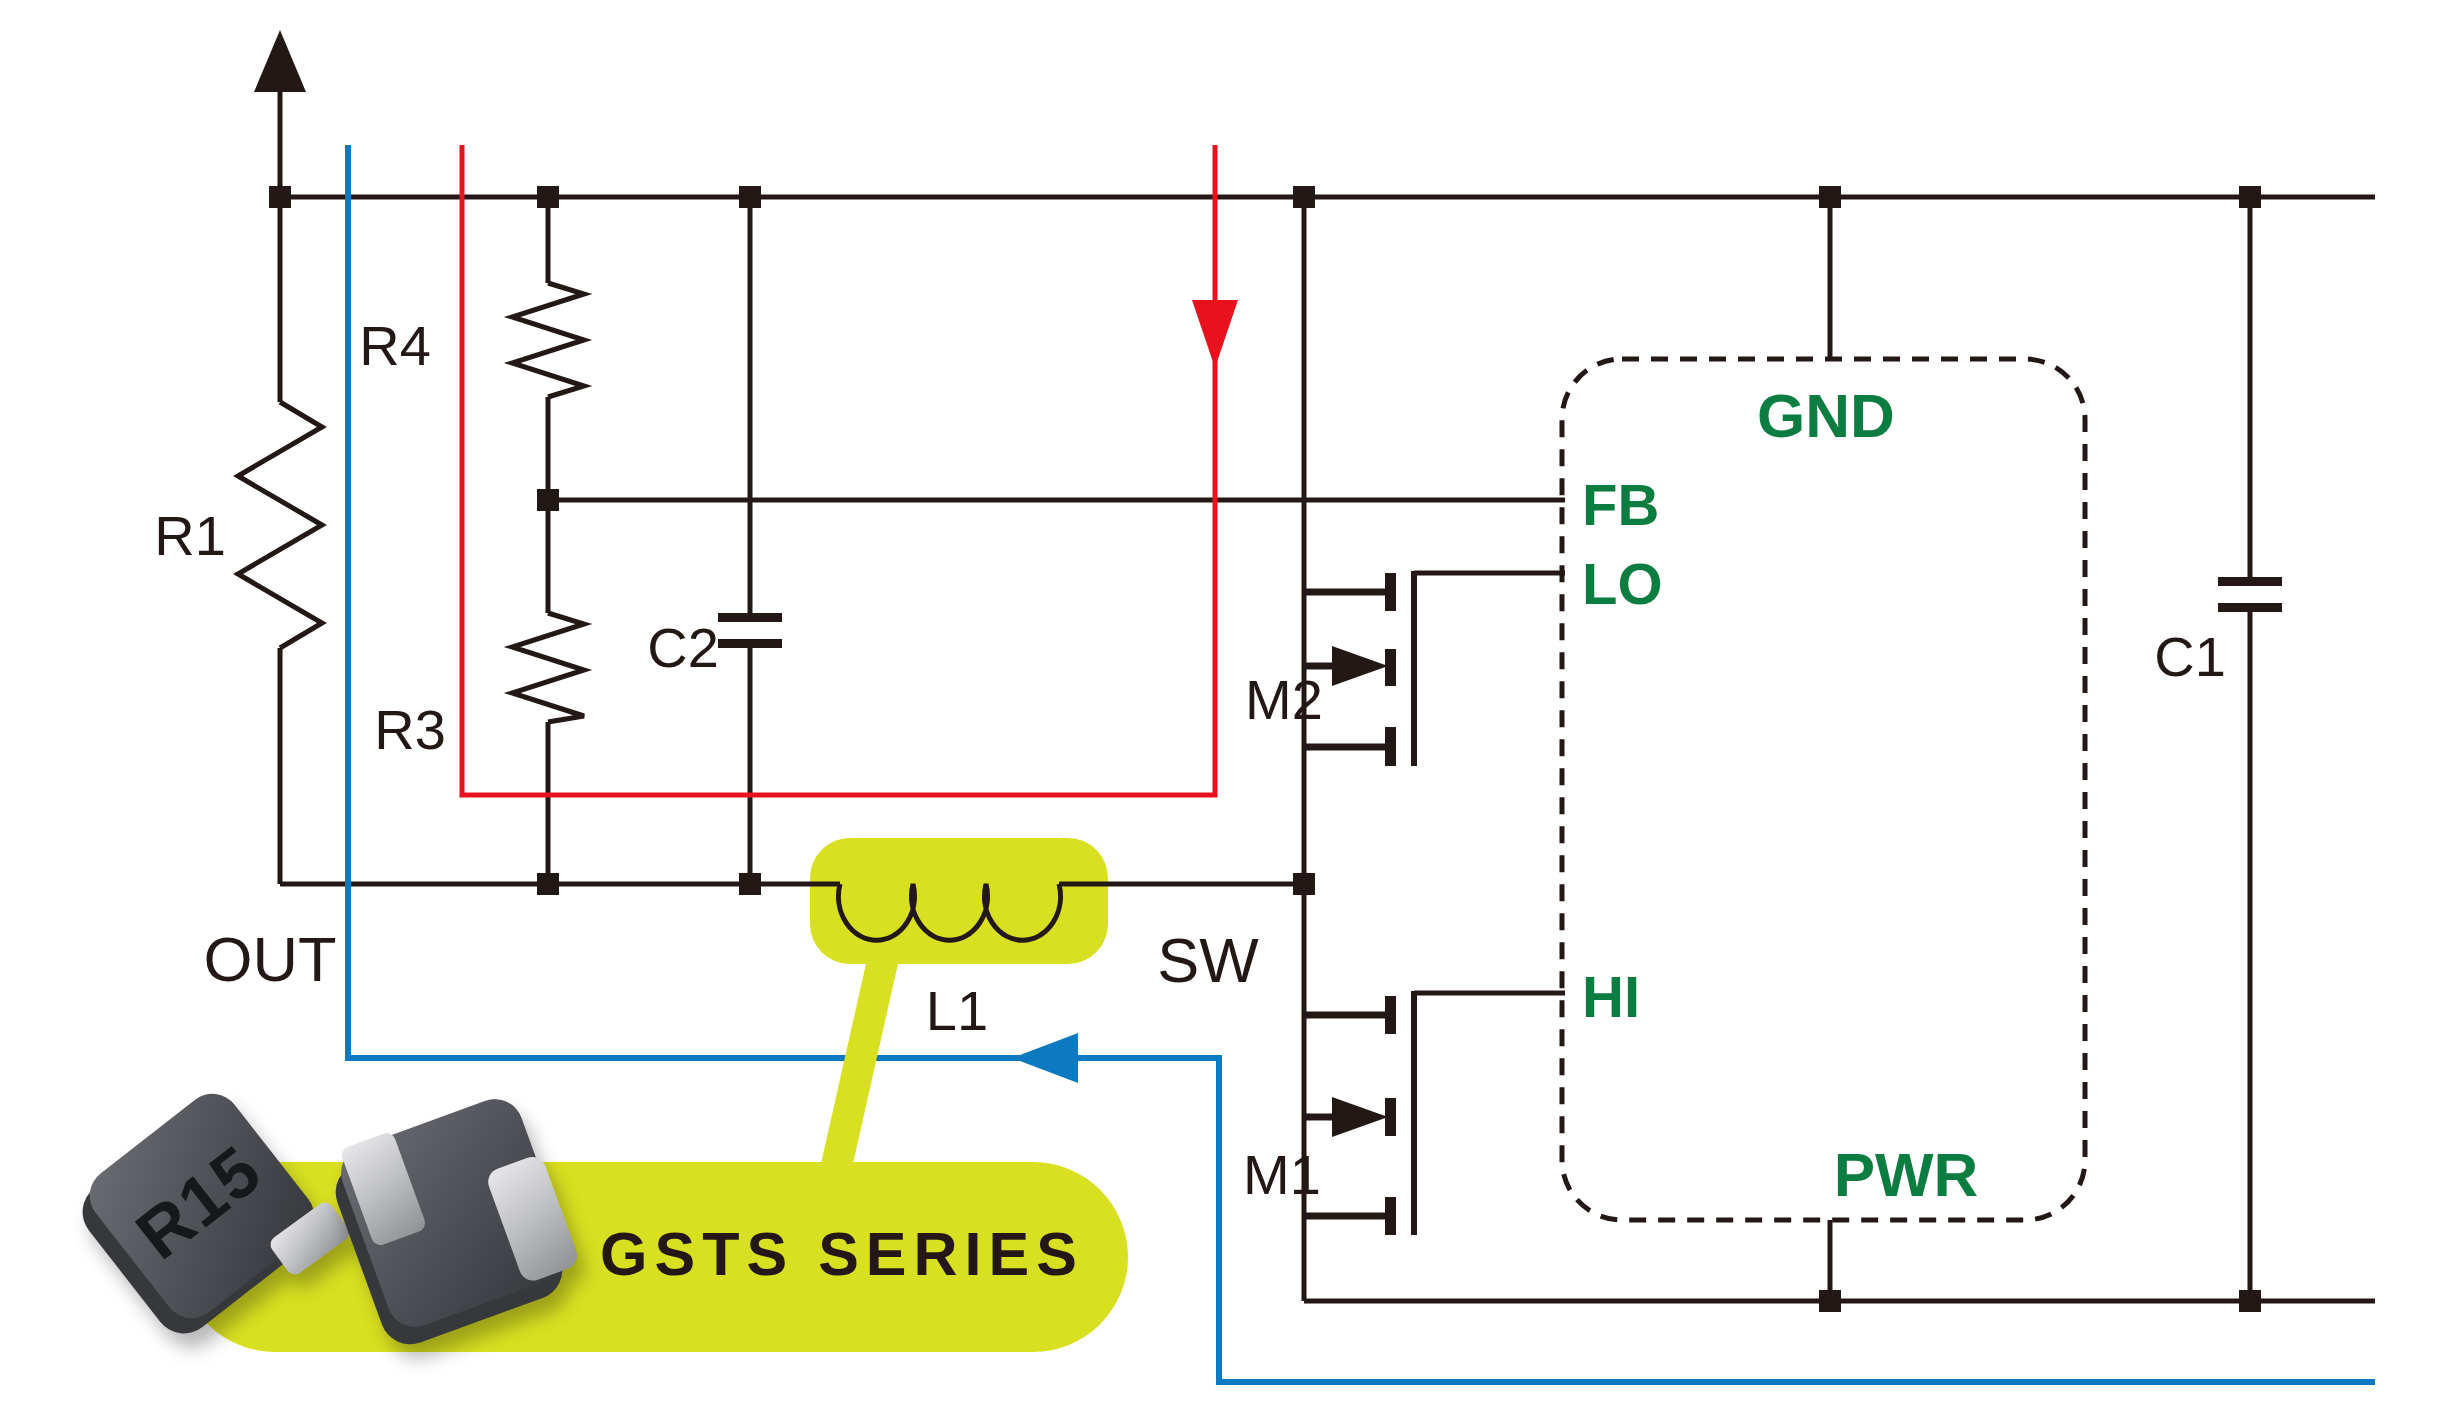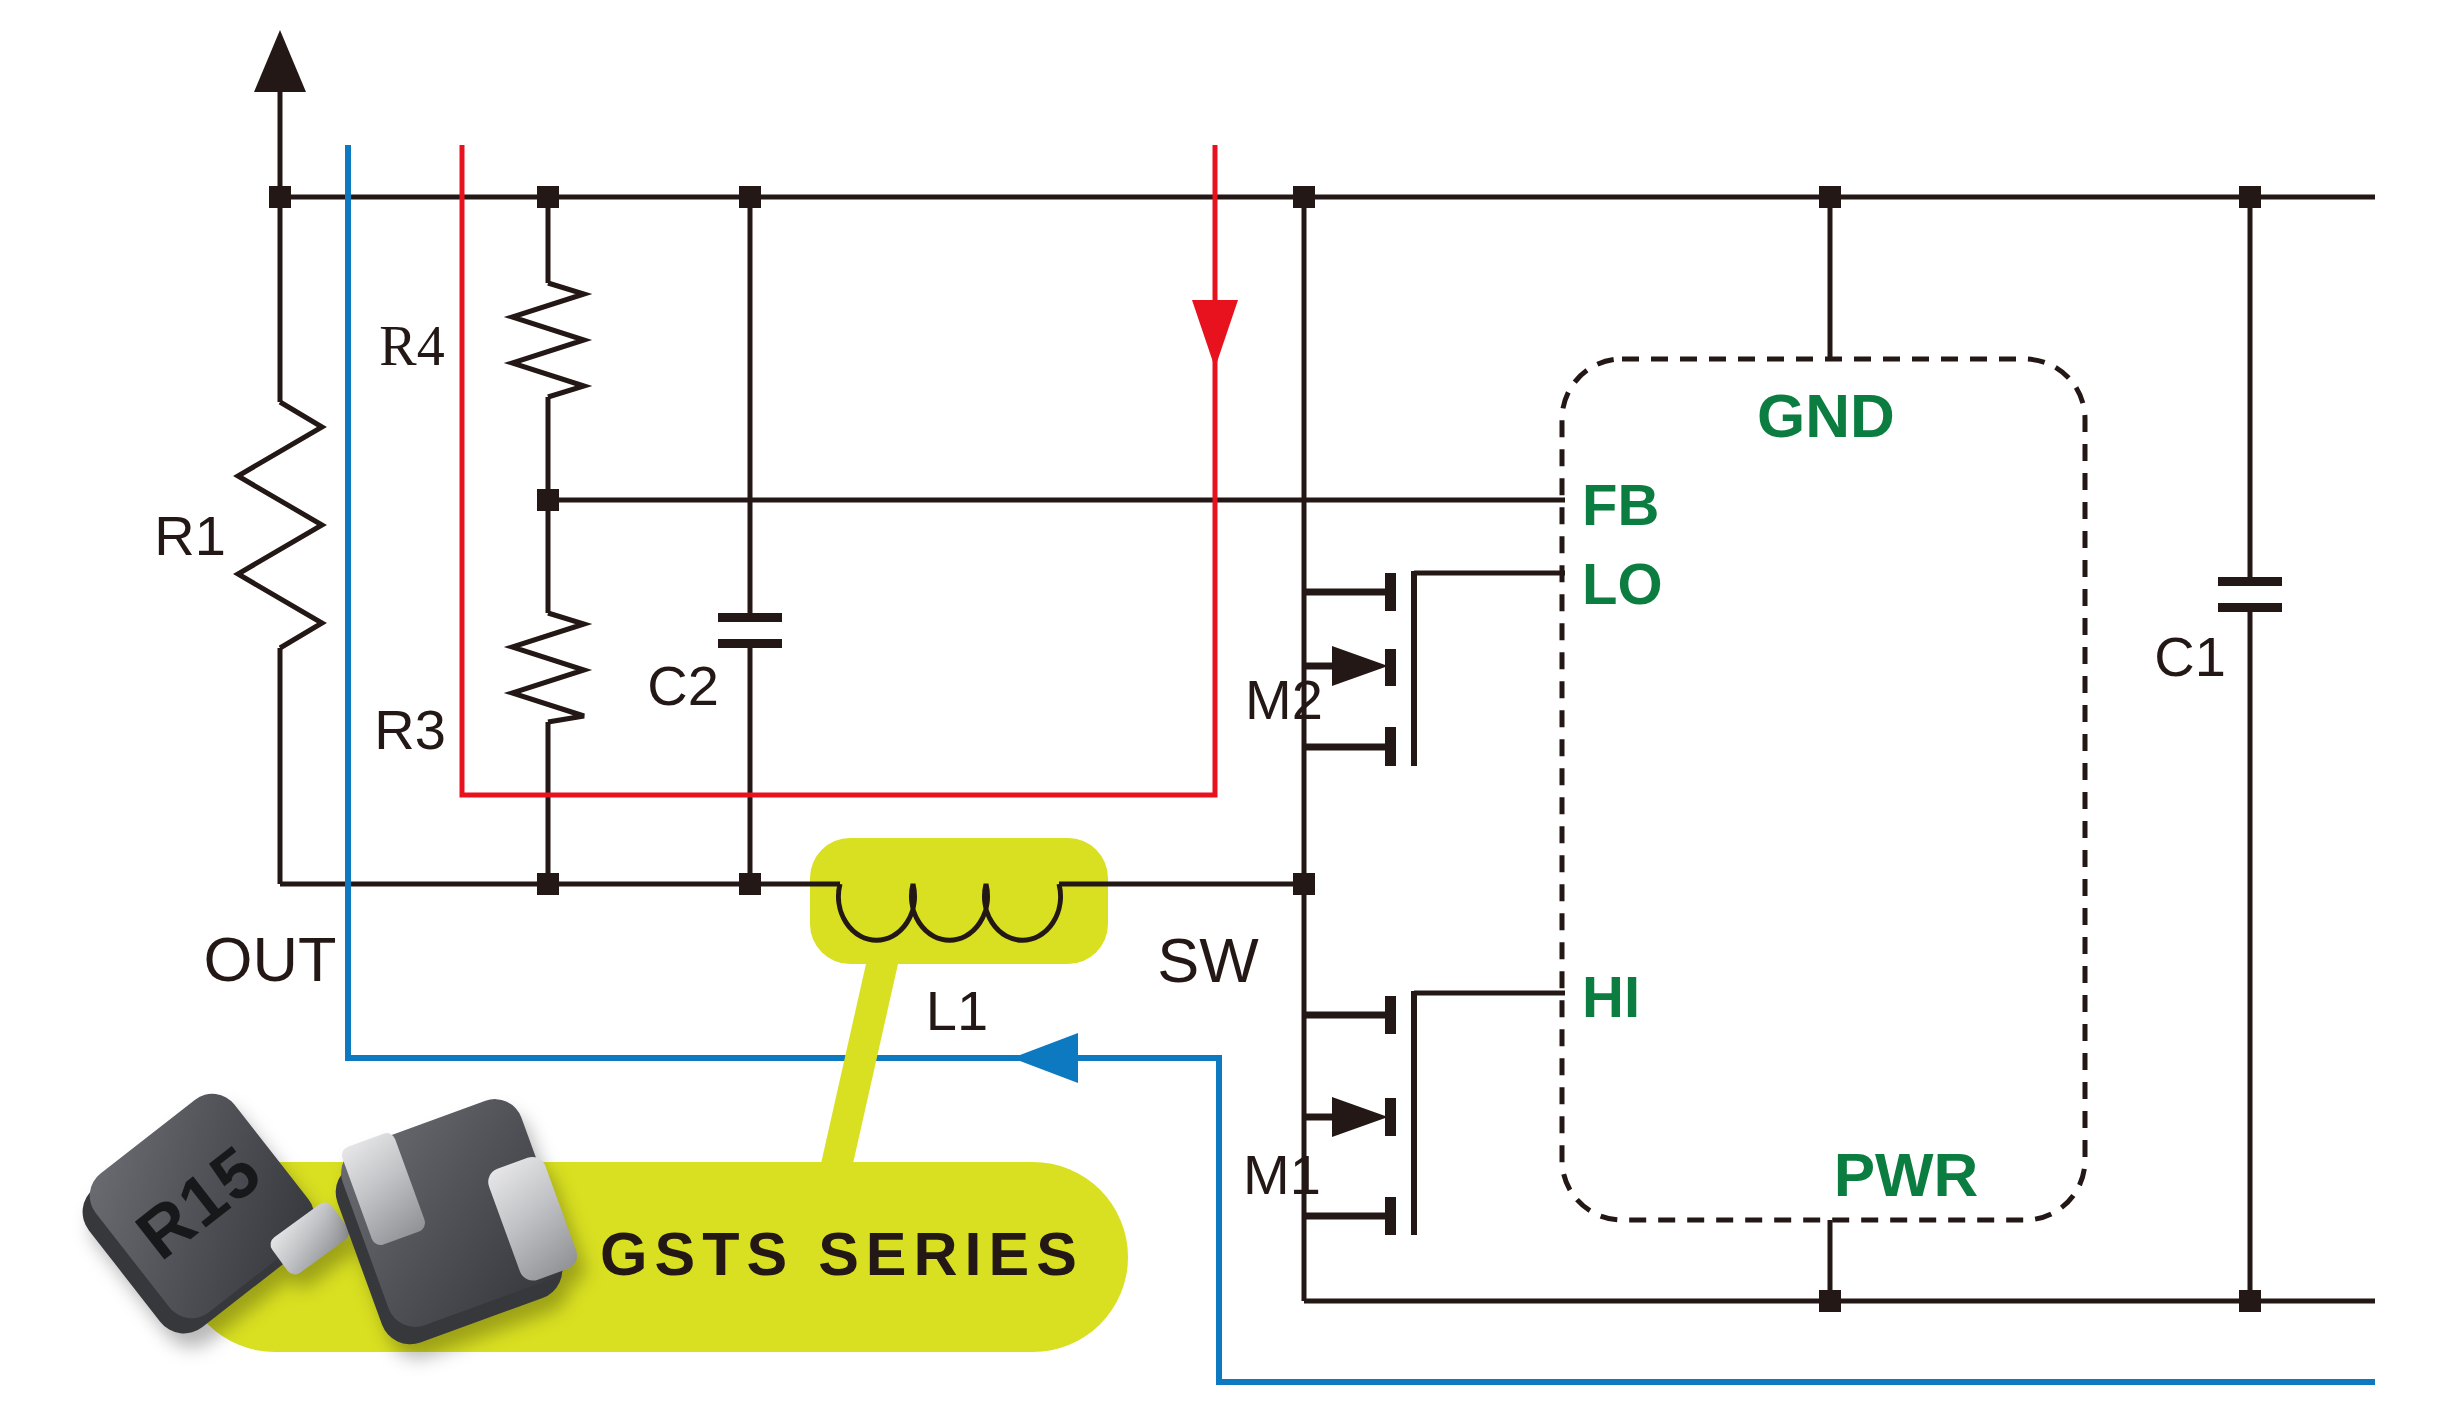--- a/index.html
+++ b/index.html
@@ -170,23 +170,23 @@
 
   <div class="photo" style="left:330px;top:1090px;width:260px;height:260px;">
     <div class="chip-side" style="left:24px;top:46px;width:190px;height:190px;transform:rotate(-20deg);"></div>
     <div class="chip" style="left:30px;top:28px;width:190px;height:190px;transform:rotate(-20deg);">
       <div class="term" style="left:8px;top:-4px;width:56px;height:104px;"></div>
       <div class="term" style="right:-6px;top:68px;width:60px;height:118px;border-radius:14px;"></div>
     </div>
   </div>
 
   <span class="lbl" style="left:190px;top:536px;">R1</span>
-  <span class="lbl" style="left:412px;top:346px;font-family:Liberation Serif, serif;">R4</span>
+  <span class="lbl" style="left:395px;top:346px;">R4</span>
   <span class="lbl" style="left:410px;top:730px;">R3</span>
-  <span class="lbl" style="left:683px;top:686px;">C2</span>
+  <span class="lbl" style="left:683px;top:648px;">C2</span>
   <span class="lbl" style="left:2190px;top:657px;">C1</span>
   <span class="lbl" style="left:957px;top:1011px;">L1</span>
   <span class="lbl" style="left:1284px;top:700px;">M2</span>
   <span class="lbl" style="left:1282px;top:1175px;">M1</span>
   <span class="lbl big" style="left:270px;top:947px;margin-top:12px;">OUT</span>
   <span class="lbl big" style="left:1208px;top:960px;">SW</span>
 
   <span class="pin gnd ctr" style="left:1826px;top:416px;">GND</span>
   <span class="pin" style="left:1582px;top:505px;">FB</span>
   <span class="pin" style="left:1582px;top:584px;">LO</span>

